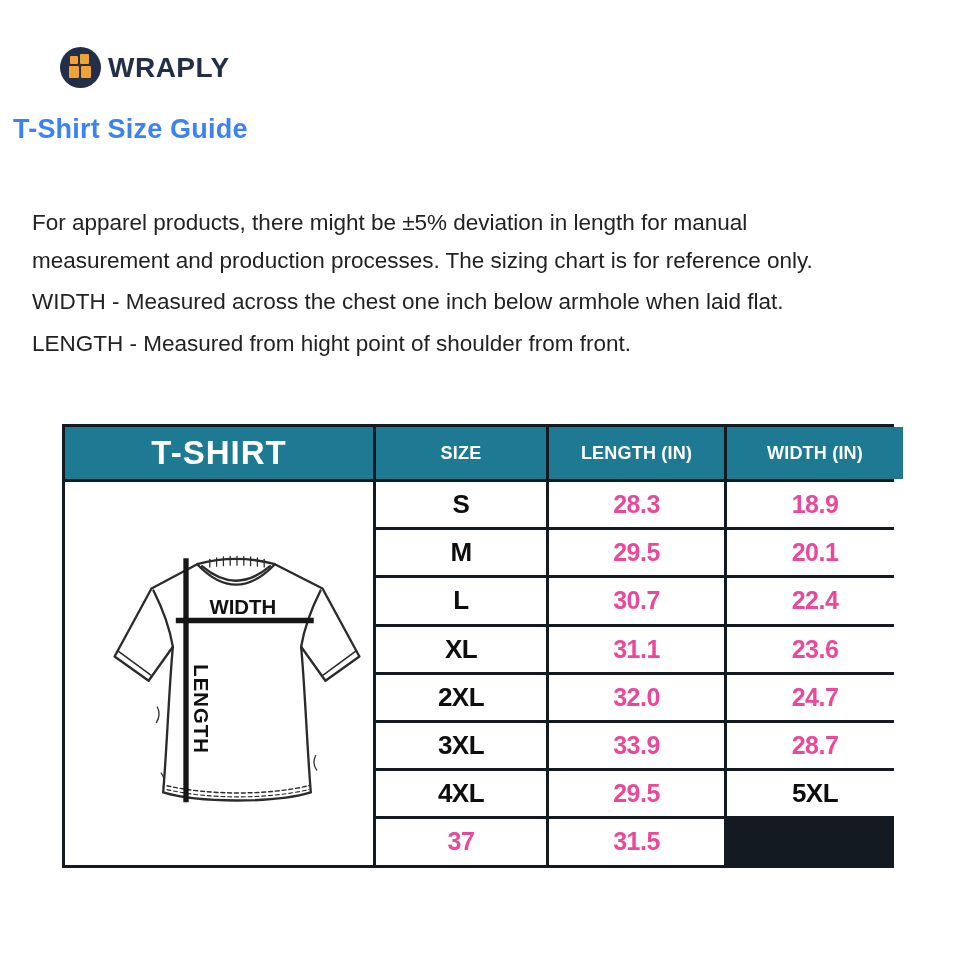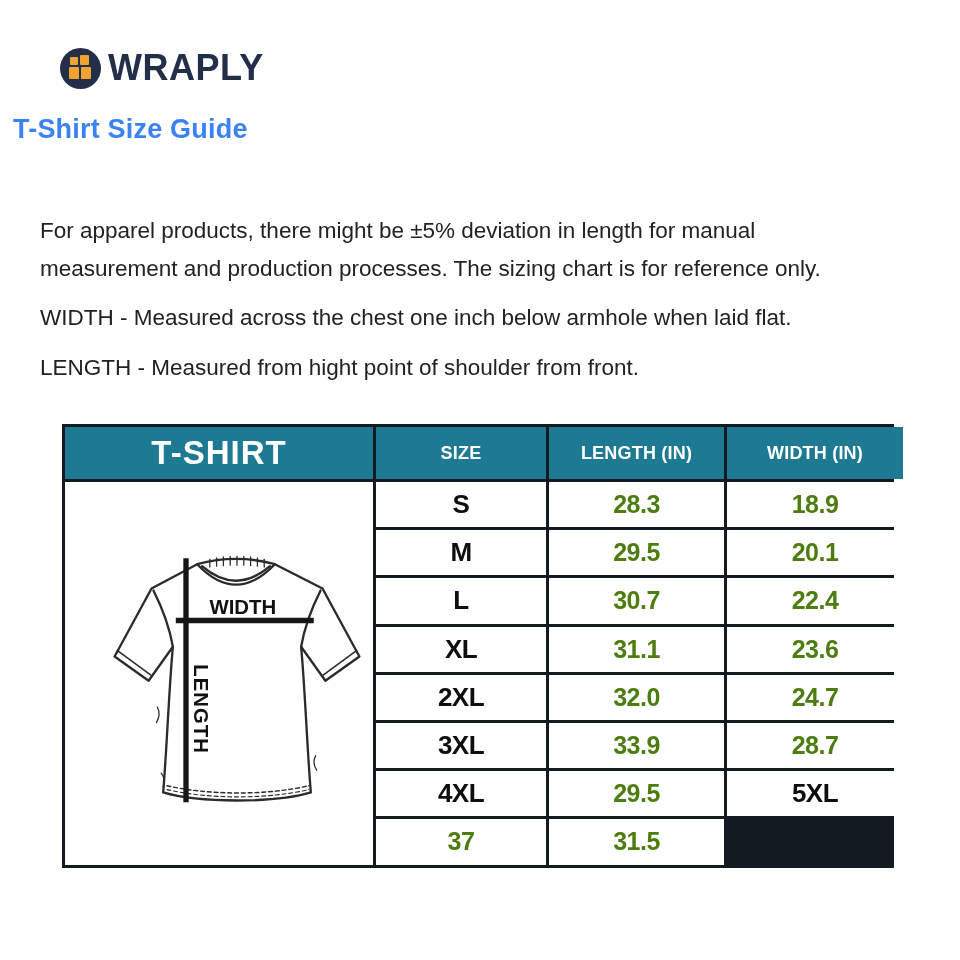--- a/index.html
+++ b/index.html
@@ -7,44 +7,44 @@
   body { font-family: "Liberation Sans", sans-serif; position: relative; }
 
   
   .logo { position: absolute; left: 60px; top: 47px; display: flex; align-items: center; gap: 7px; }
   .logo-circle { width: 41px; height: 41px; border-radius: 50%; background: #232e49; position: relative; }
   .logo-box { position: absolute; background: #f0a232; border-radius: 1px; }
   .logo-box.b1 { left: 10px; top: 9px;  width: 8px;  height: 8px; }
   .logo-box.b2 { left: 20px; top: 7px;  width: 9px;  height: 10px; }
   .logo-box.b3 { left: 9px;  top: 19px; width: 10px; height: 12px; }
   .logo-box.b4 { left: 21px; top: 19px; width: 10px; height: 12px; }
-  .logo-word { font-size: 36px; font-weight: 700; color: #232e49; letter-spacing: 0.5px; }
+  .logo-word { font-size: 28px; font-weight: 700; color: #232e49; letter-spacing: 0.5px; }
 
   
   .page-title { position: absolute; left: 13px; top: 114px; width: 100%; text-align: left;
     font-size: 27px; font-weight: 700; color: #3b82f6; letter-spacing: 0.2px; }
 
   
   .description { position: absolute; left: 28px; top: 200px; width: 852px;
     font-size: 22.5px; color: #222; line-height: 37.5px; }
-  .description p { margin: 12px; }
+  .description p { margin: 4px; }
 
   
   .size-table { position: absolute; left: 62px; top: 424px; width: 832px;
     display: grid;
     grid-template-columns: 308px 170px 175px 176px;
     grid-template-rows: 52px repeat(8, 45.2px);
     border: 3px solid #141a21; background: #141a21; gap: 3px; }
   .cell { background: #ffffff; display: flex; align-items: center; justify-content: center; }
   .head { background: #1e7a93; color: #ffffff; font-weight: 700; }
   .product-label { font-size: 33px; letter-spacing: 1px; }
   .col-header { font-size: 18px; letter-spacing: 0.2px; font-stretch: condensed; }
   .diagram-cell { grid-column: 1; grid-row: 2 / span 8; padding-left: 36px; }
   .size-cell { font-size: 26px; font-weight: 700; color: #0e0e0e; letter-spacing: -0.5px; font-stretch: condensed; }
-  .num-cell  { font-size: 25px; font-weight: 700; color: #4d7c0f; letter-spacing: -0.5px; font-stretch: condensed; }
+  .num-cell  { font-size: 25px; font-weight: 700; color: #ec4899; letter-spacing: -0.5px; font-stretch: condensed; }
 </style>
 </head>
 <body>
 
 <div class="logo">
   <div class="logo-circle">
     <span class="logo-box b1"></span>
       <span class="logo-box b2"></span>
     <span class="logo-box b3"></span>
       <span class="logo-box b4"></span>

